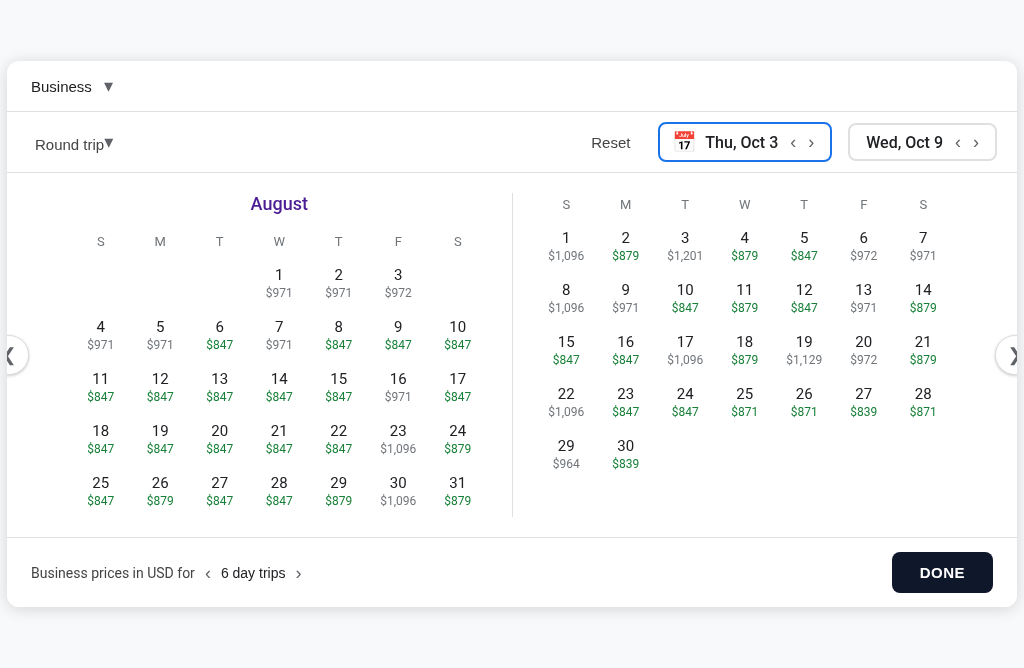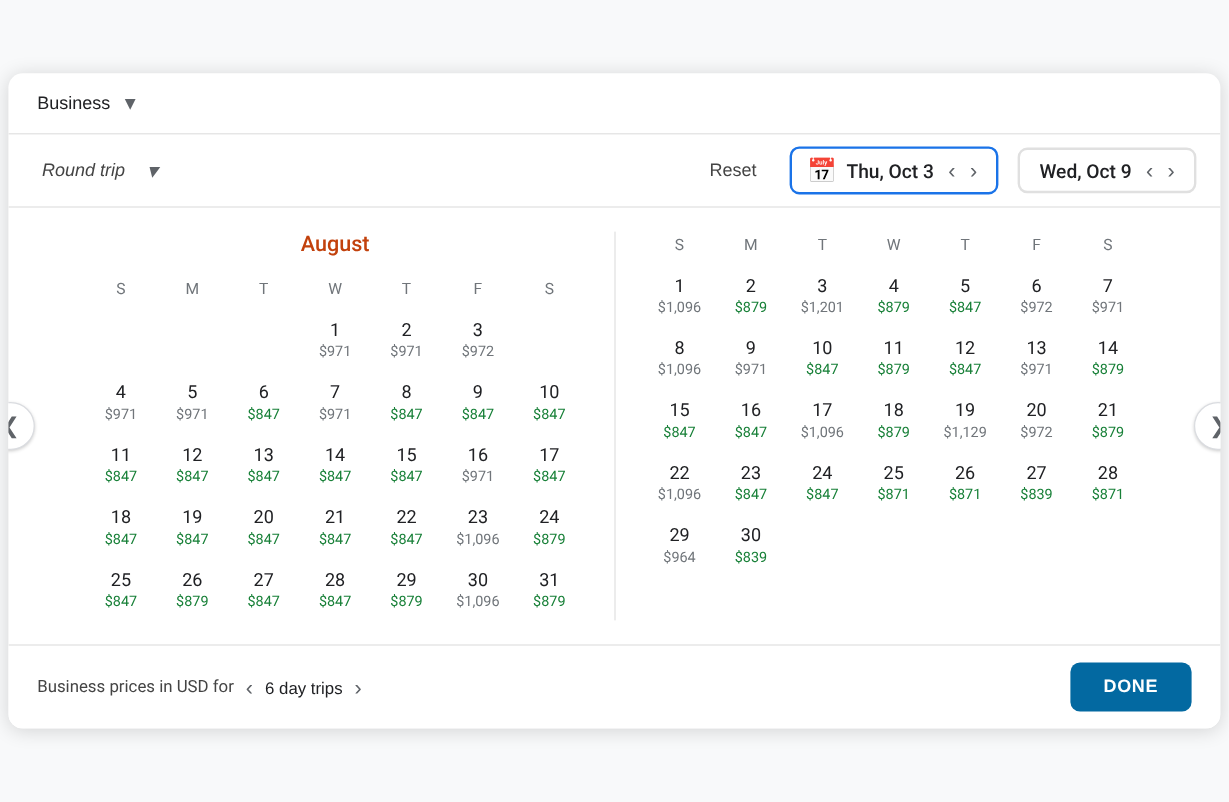--- a/index.html
+++ b/index.html
@@ -43,30 +43,29 @@
     
     .header-row {
       display: flex;
       align-items: center;
       padding: 10px 20px;
       border-bottom: 1px solid #e0e0e0;
       gap: 16px;
     }
     .round-trip-btn {
       display: flex;
-      align-items: center;
-      gap: 18px;
+      align-items: flex-end;
+      gap: 0;
       font-size: 15px;
       color: #444;
       background: none;
       border: none;
       cursor: pointer;
       padding: 6px 8px;
       border-radius: 4px;
-      font-style: italic;
     }
     .spacer { flex: 1; }
     .reset-btn {
       font-size: 15px;
       color: #444;
       background: none;
       border: none;
       cursor: pointer;
       padding: 6px 12px;
       border-radius: 4px;
@@ -135,21 +134,21 @@
       flex: 1;
       padding: 0 24px;
     }
     .calendar + .calendar {
       border-left: 1px solid #e0e0e0;
     }
     .calendar-title {
       text-align: center;
       font-size: 18px;
       font-weight: 500;
-      color: #c2410c;
+      color: #4c1d95;
       margin-bottom: 16px;
     }
     .calendar-grid {
       display: grid;
       grid-template-columns: repeat(7, 1fr);
       gap: 0;
     }
     .day-header {
       text-align: center;
       font-size: 13px;
@@ -216,21 +215,21 @@
     .from-price {
       font-size: 18px;
       font-weight: 700;
       color: #188038;
     }
     .price-label {
       font-size: 12px;
       color: #70757a;
     }
     .done-btn {
-      background: #0369a1;
+      background: #0f172a;
       color: #fff;
       border: none;
       border-radius: 8px;
       padding: 12px 28px;
       font-size: 15px;
       font-weight: 600;
       cursor: pointer;
       letter-spacing: 0.5px;
     }
   </style>

